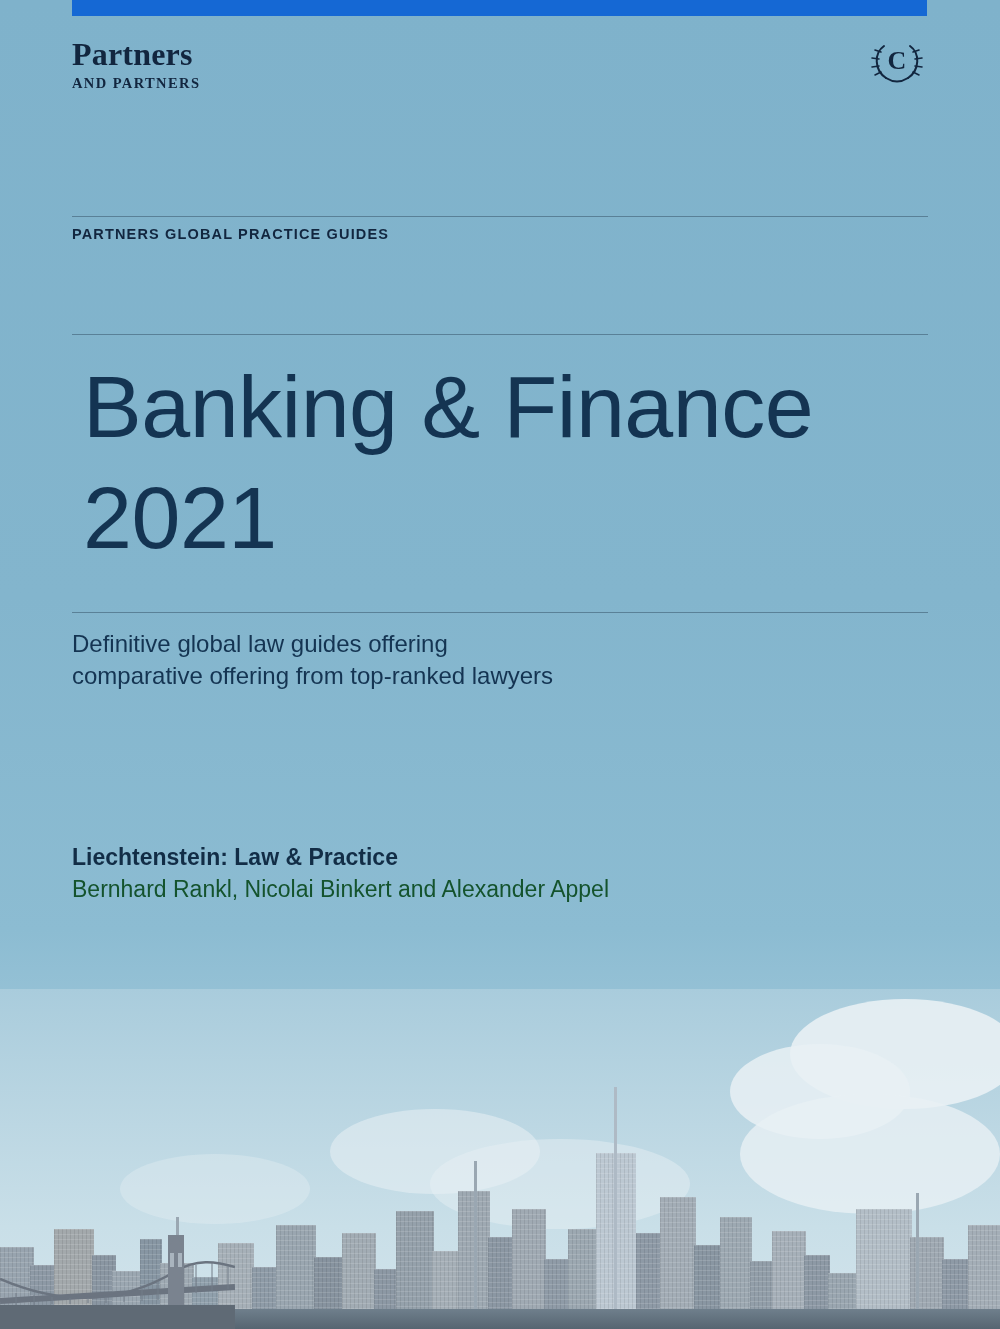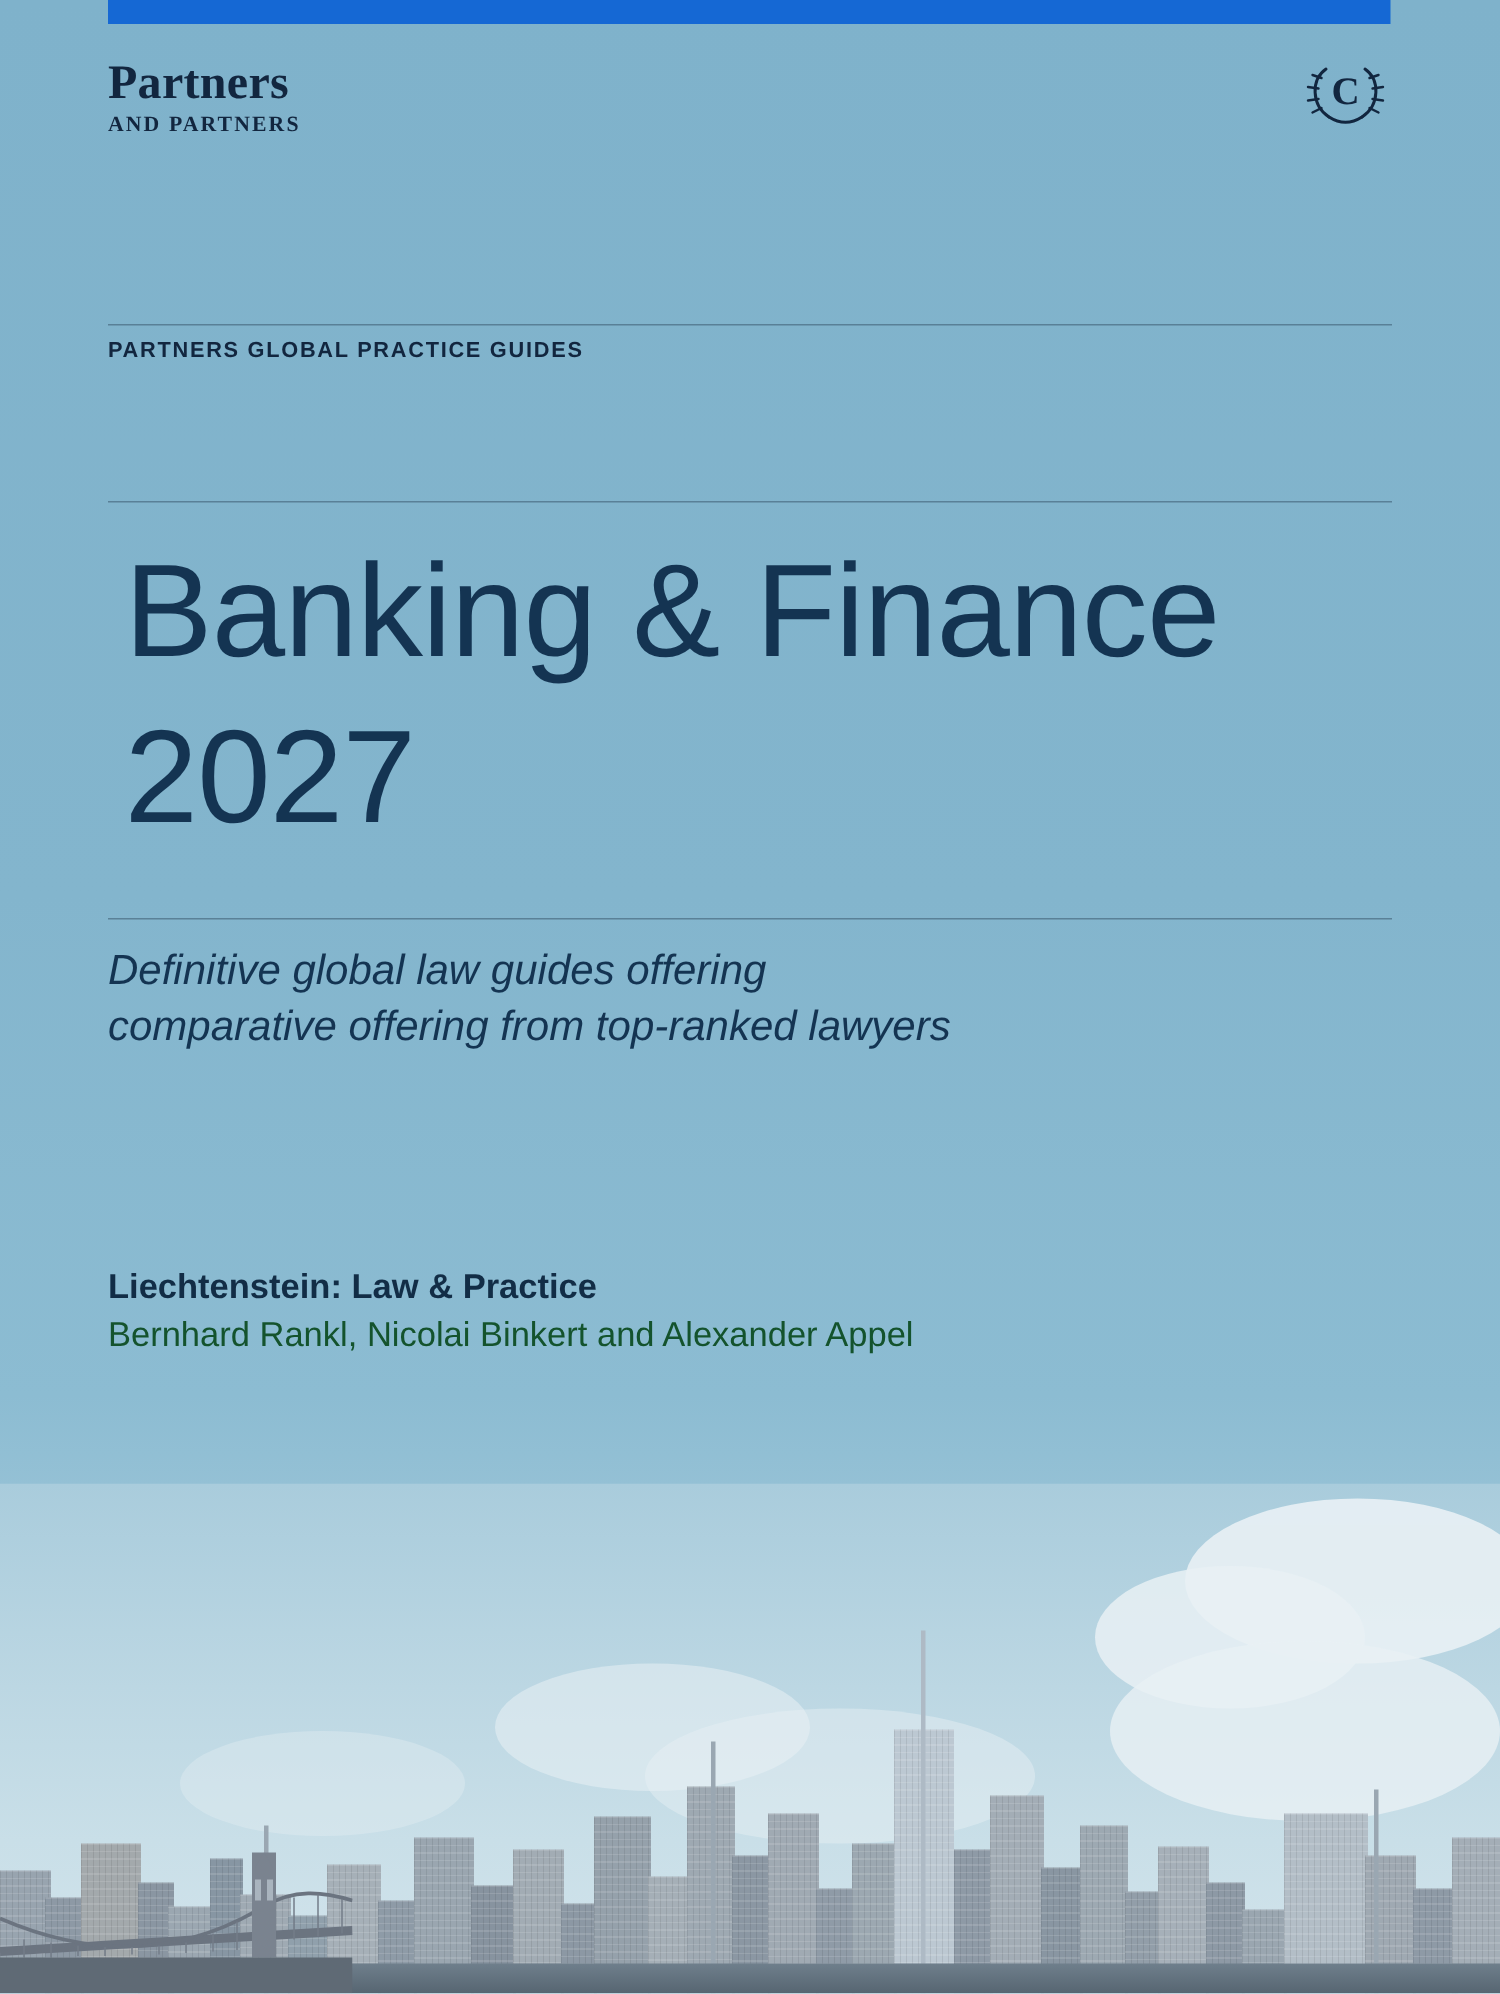--- a/index.html
+++ b/index.html
@@ -111,25 +111,24 @@
     color: #143452;
   }
   .title-line { display: block; }
 
   
   .subtitle {
     position: absolute;
     top: 628px;
     left: 72px;
     width: 780px;
-    font-size: 28px;
+    font-size: 24px;
     line-height: 1.33;
     color: #143452;
     font-weight: 400;
-    font-style: italic;
   }
   .subtitle-line { display: block; }
 
   
   .byline {
     position: absolute;
     top: 842px;
     left: 72px;
     width: 800px;
     color: #14314C;
@@ -251,21 +250,21 @@
   </div>
 
   <div class="rule rule-1"></div>
   <div class="rule rule-2"></div>
   <div class="rule rule-3"></div>
 
   <div class="kicker">PARTNERS GLOBAL PRACTICE GUIDES</div>
 
   <div class="title">
     <span class="title-line">Banking &amp; Finance</span>
-    <span class="title-line">2027</span>
+    <span class="title-line">2021</span>
   </div>
 
   <div class="subtitle">
     <span class="subtitle-line">Definitive global law guides offering</span>
     <span class="subtitle-line">comparative offering from top-ranked lawyers</span>
   </div>
 
   <div class="byline">
     <div class="byline-title">Liechtenstein: Law &amp; Practice</div>
     <div class="byline-authors">Bernhard Rankl, Nicolai Binkert and Alexander Appel</div>

